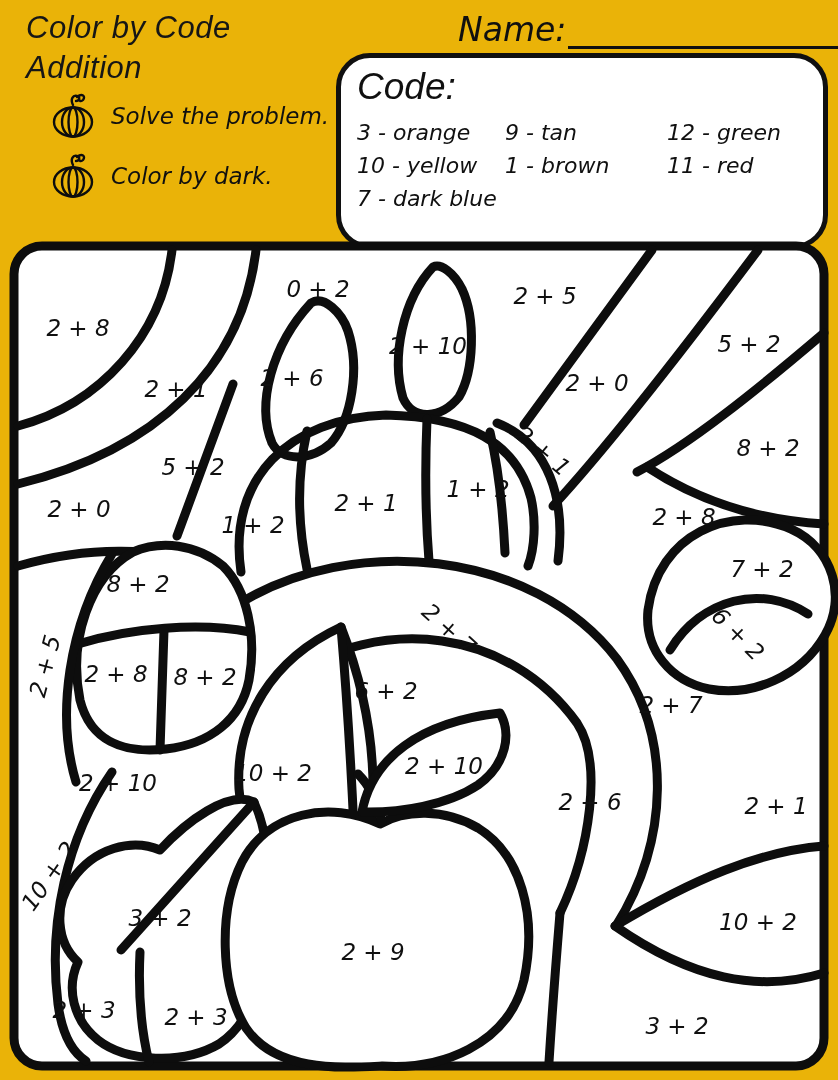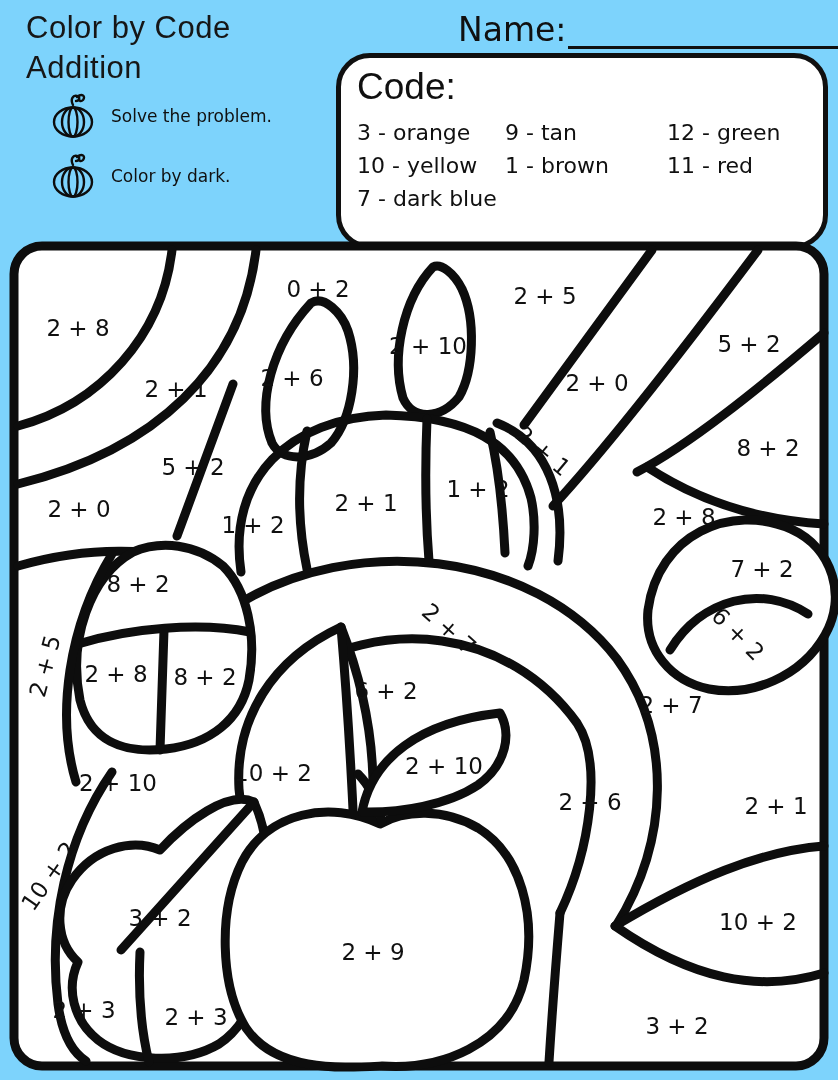--- a/index.html
+++ b/index.html
@@ -1,29 +1,29 @@
 <!DOCTYPE html>
 <html><head>
 <meta charset="utf-8">
 <style>
   html,body{margin:0;padding:0;background:#fff;}
   body{width:838px;height:1080px;font-family:"DejaVu Sans",sans-serif;color:#101010;}
-  .sheet{position:relative;width:838px;height:1080px;background:#7dd3fc;overflow:hidden;}
+  .sheet{position:relative;width:838px;height:1080px;background:#eab308;overflow:hidden;font-style:italic;}
 
   .title{position:absolute;left:26px;top:8px;font-family:"Liberation Sans",sans-serif;
          font-size:31px;line-height:1.28;color:#161616;letter-spacing:0.5px;}
 
   .name-row{position:absolute;left:458px;top:10px;font-size:33px;white-space:nowrap;}
   .name-line{display:inline-block;width:272px;height:28px;border-bottom:3px solid #101010;
              vertical-align:bottom;margin-left:2px;}
 
   .instr{position:absolute;display:flex;align-items:center;gap:13px;}
   #instr1{left:48px;top:92px;}
   #instr2{left:48px;top:152px;}
-  .instr .txt{font-size:17px;}
+  .instr .txt{font-size:23px;}
   .pumpkin{flex:0 0 auto;}
 
   .codebox{position:absolute;left:336px;top:53px;width:466px;height:180px;
            border:5px solid #101010;border-radius:34px;box-sizing:content-box;
            padding:6px 0 0 16px;background:#fff;}
   .codebox .heading{font-family:"Liberation Sans",sans-serif;font-size:37px;margin:2px 0 12px 0;}
   .code-grid{display:grid;grid-template-columns:148px 162px 140px;row-gap:8px;font-size:22px;}
 
   svg.puzzle{position:absolute;left:0;top:0;}
   svg.puzzle text{font-family:"DejaVu Sans",sans-serif;font-size:23px;fill:#101010;}

